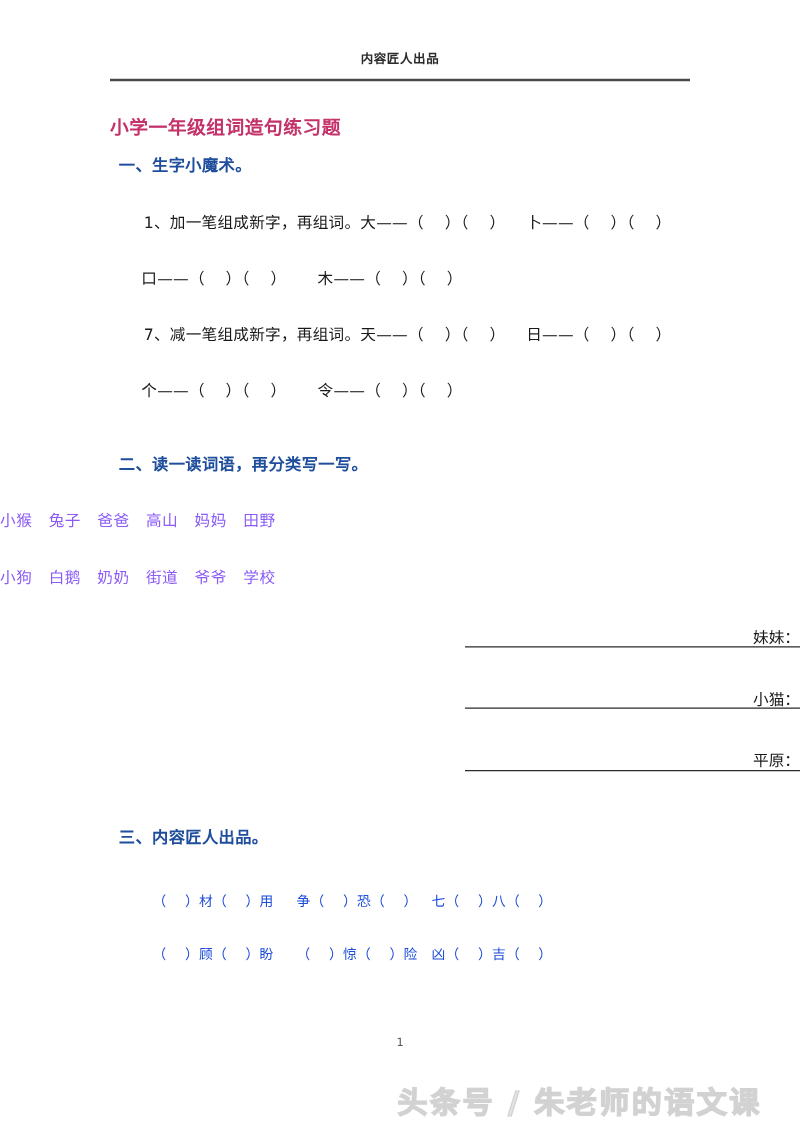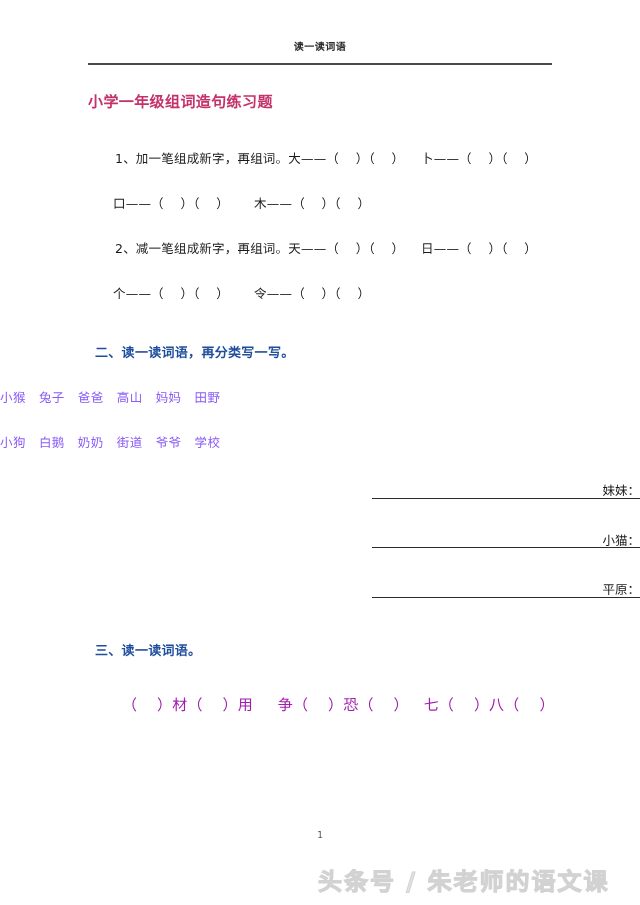--- a/index.html
+++ b/index.html
@@ -106,22 +106,22 @@
   .blank-row .blank-line {
     flex: 0 0 auto;
     width: 268px;
     height: 0;
     border-bottom: 1.4px solid #2a2a2a;
     margin-left: 6px;
     margin-bottom: 2px;
   }
 
   .fill-row {
-    font-size: 15px;
-    color: #a21caf;
+    font-size: 11px;
+    color: #1d4ed8;
     margin-left: 122px;
     white-space: pre;
     letter-spacing: 0.2px;
   }
   .gap-m  { height: 26px; }
   .gap-l  { height: 34px; }
   .gap-xl { height: 40px; }
 
   
   .page-number {
@@ -146,37 +146,38 @@
     text-shadow: 0 0 1px #e2e2e2;
     white-space: nowrap;
     user-select: none;
   }
 </style>
 </head>
 <body>
 
 <div class="page">
 
-  <div class="doc-header">读一读词语</div>
+  <div class="doc-header">内容匠人出品</div>
 
   <div class="header-rule"></div>
 
   <h1 class="doc-title">小学一年级组词造句练习题</h1>
 
   <div class="content">
 
+    <h2 class="section-heading">一、生字小魔术。</h2>
     <div class="gap-m"></div>
 
     <div class="ex-line">1、加一笔组成新字，再组词。大——（    ）（    ）    卜——（    ）（    ）</div>
     <div class="gap-m"></div>
 
     <div class="ex-line indented">口——（    ）（    ）      木——（    ）（    ）</div>
     <div class="gap-m"></div>
 
-    <div class="ex-line">2、减一笔组成新字，再组词。天——（    ）（    ）    日——（    ）（    ）</div>
+    <div class="ex-line">7、减一笔组成新字，再组词。天——（    ）（    ）    日——（    ）（    ）</div>
     <div class="gap-m"></div>
 
     <div class="ex-line indented">个——（    ）（    ）      令——（    ）（    ）</div>
 
     <div class="gap-xl"></div>
 
     <h2 class="section-heading">二、读一读词语，再分类写一写。</h2>
     <div class="gap-m"></div>
 
     <div class="word-row">小猴   兔子   爸爸   高山   妈妈   田野</div>
@@ -198,26 +199,27 @@
     </div>
     <div class="gap-l"></div>
 
     <div class="blank-row">
       <span class="blank-label">平原：</span>
       <span class="blank-line"></span>
     </div>
 
     <div class="gap-xl"></div>
 
-    <h2 class="section-heading">三、读一读词语。</h2>
+    <h2 class="section-heading">三、内容匠人出品。</h2>
     <div class="gap-l"></div>
 
     <div class="fill-row">（    ）材（    ）用     争（    ）恐（    ）   七（    ）八（    ）</div>
     <div class="gap-m"></div>
 
+    <div class="fill-row">（    ）顾（    ）盼     （    ）惊（    ）险   凶（    ）吉（    ）</div>
 
   </div>
 
   <div class="page-number">1</div>
 
   <div class="watermark">头条号 / 朱老师的语文课</div>
 
 </div>
 
 </body></html>

